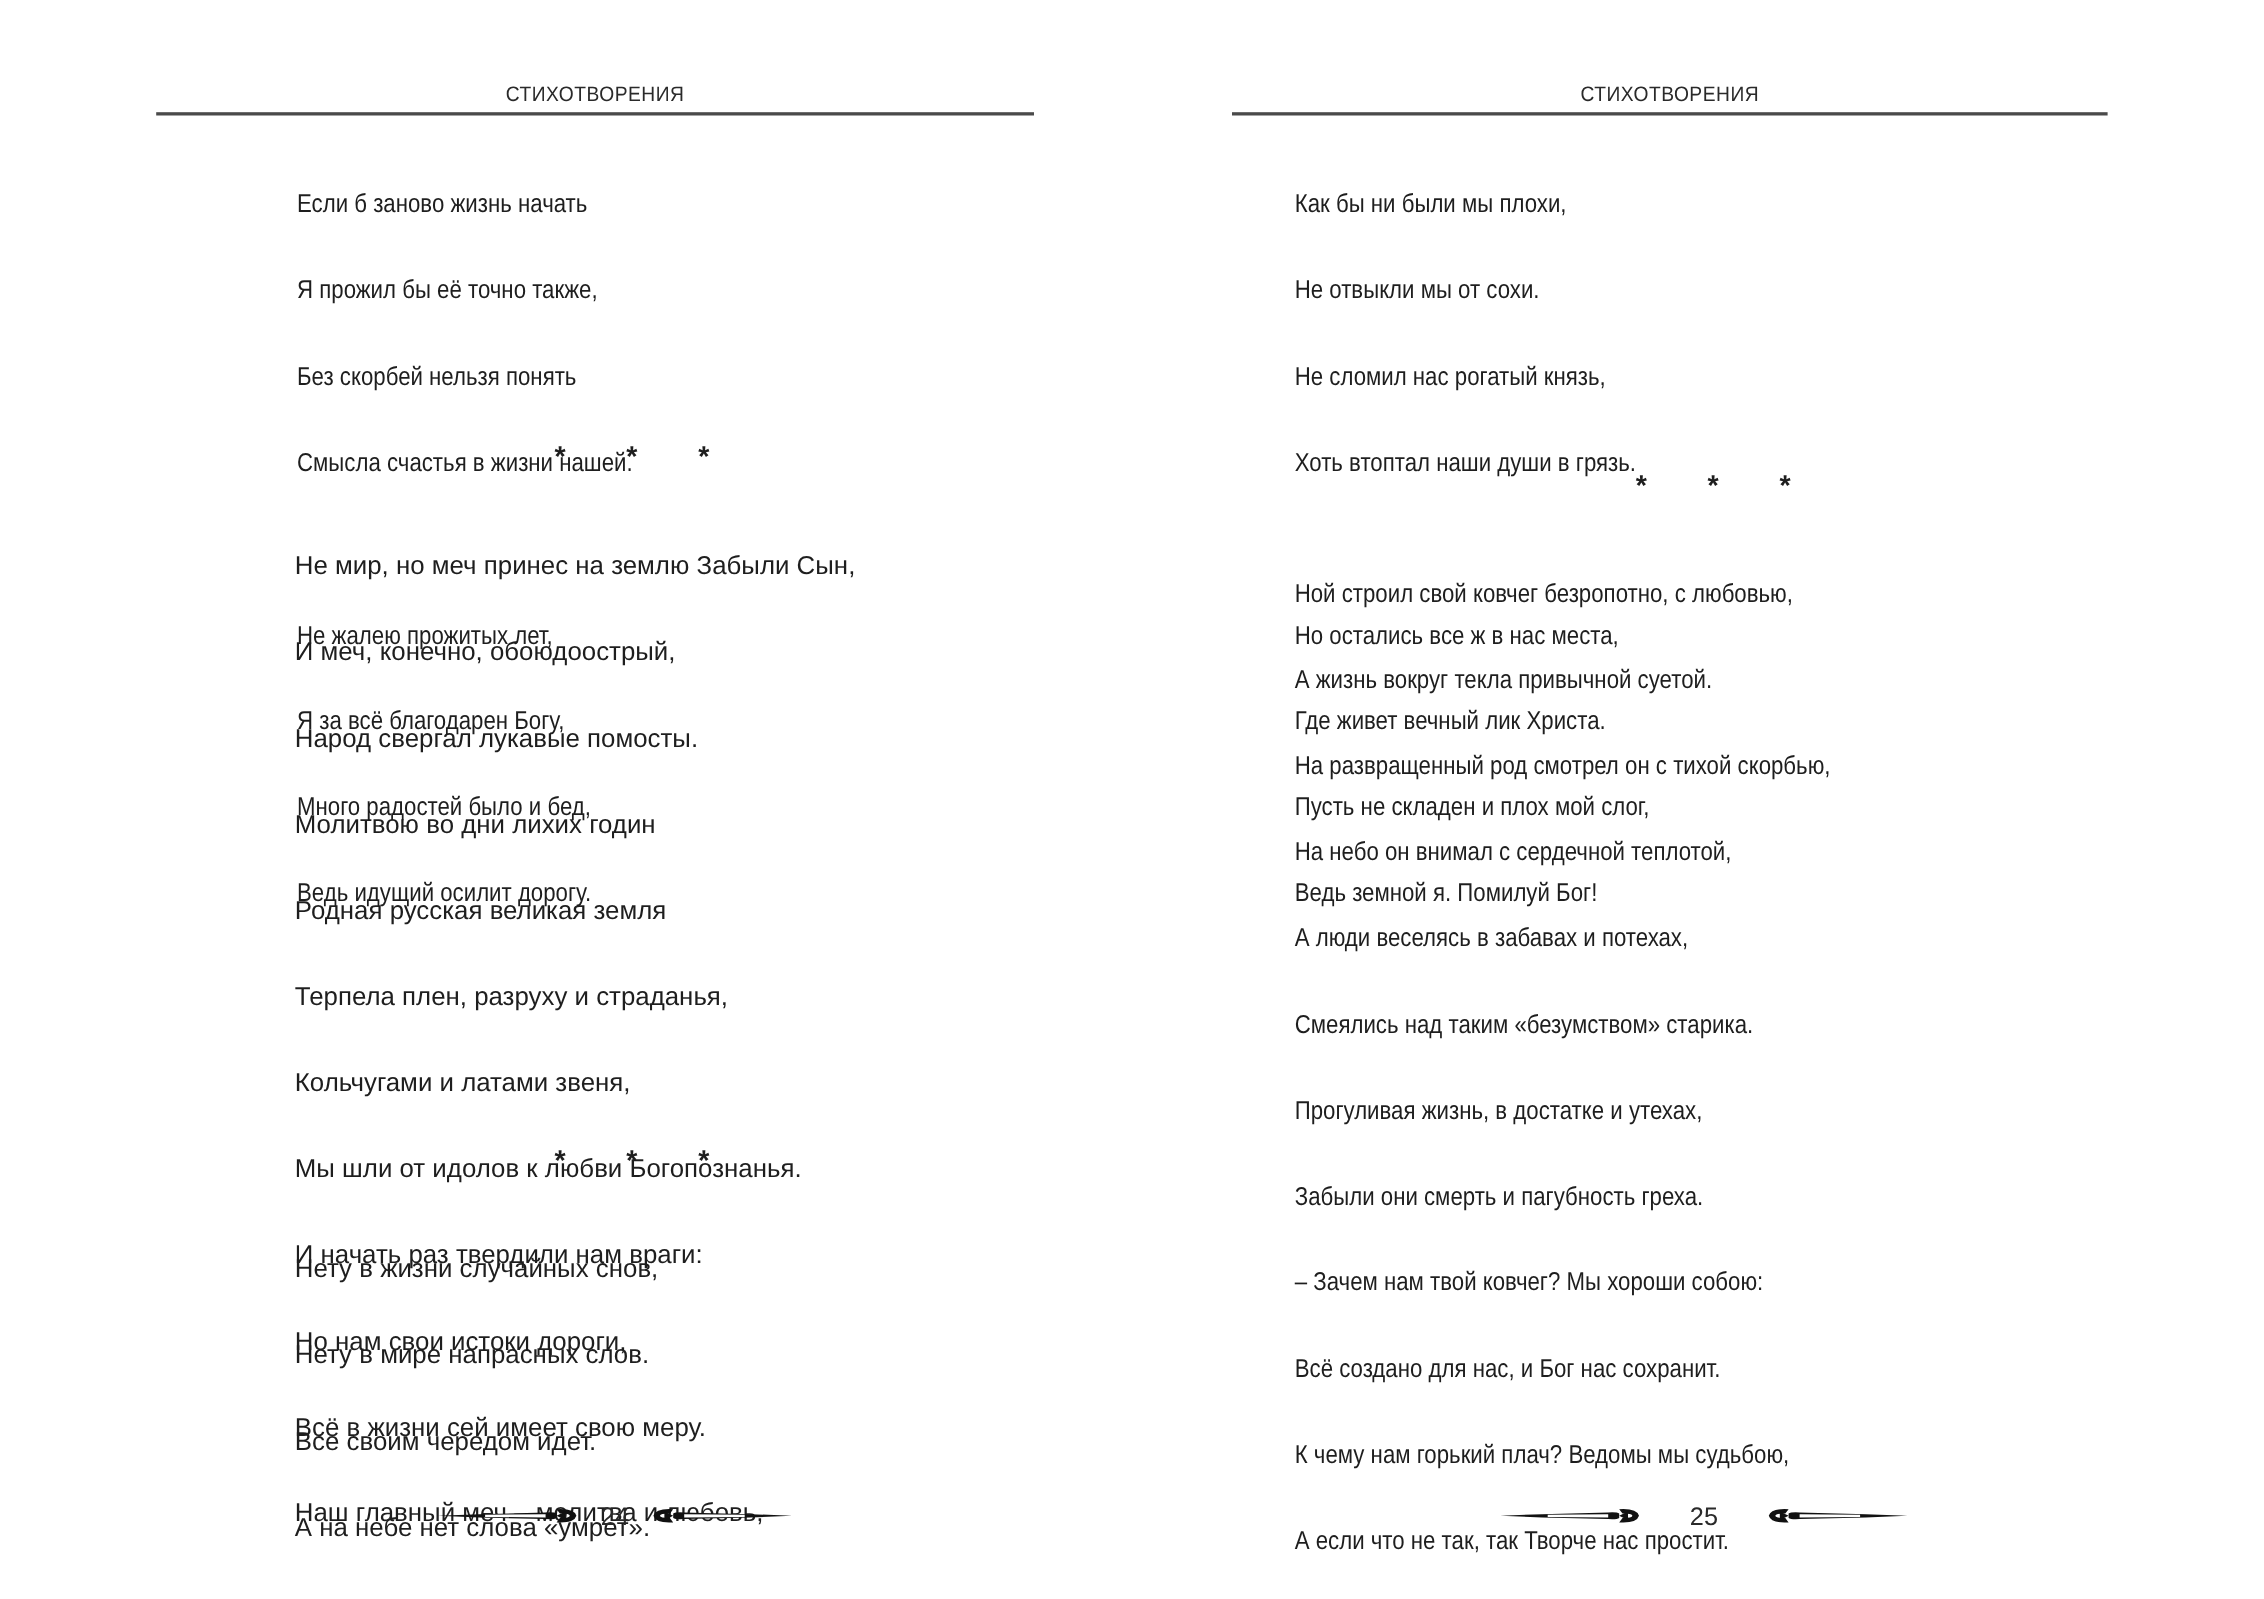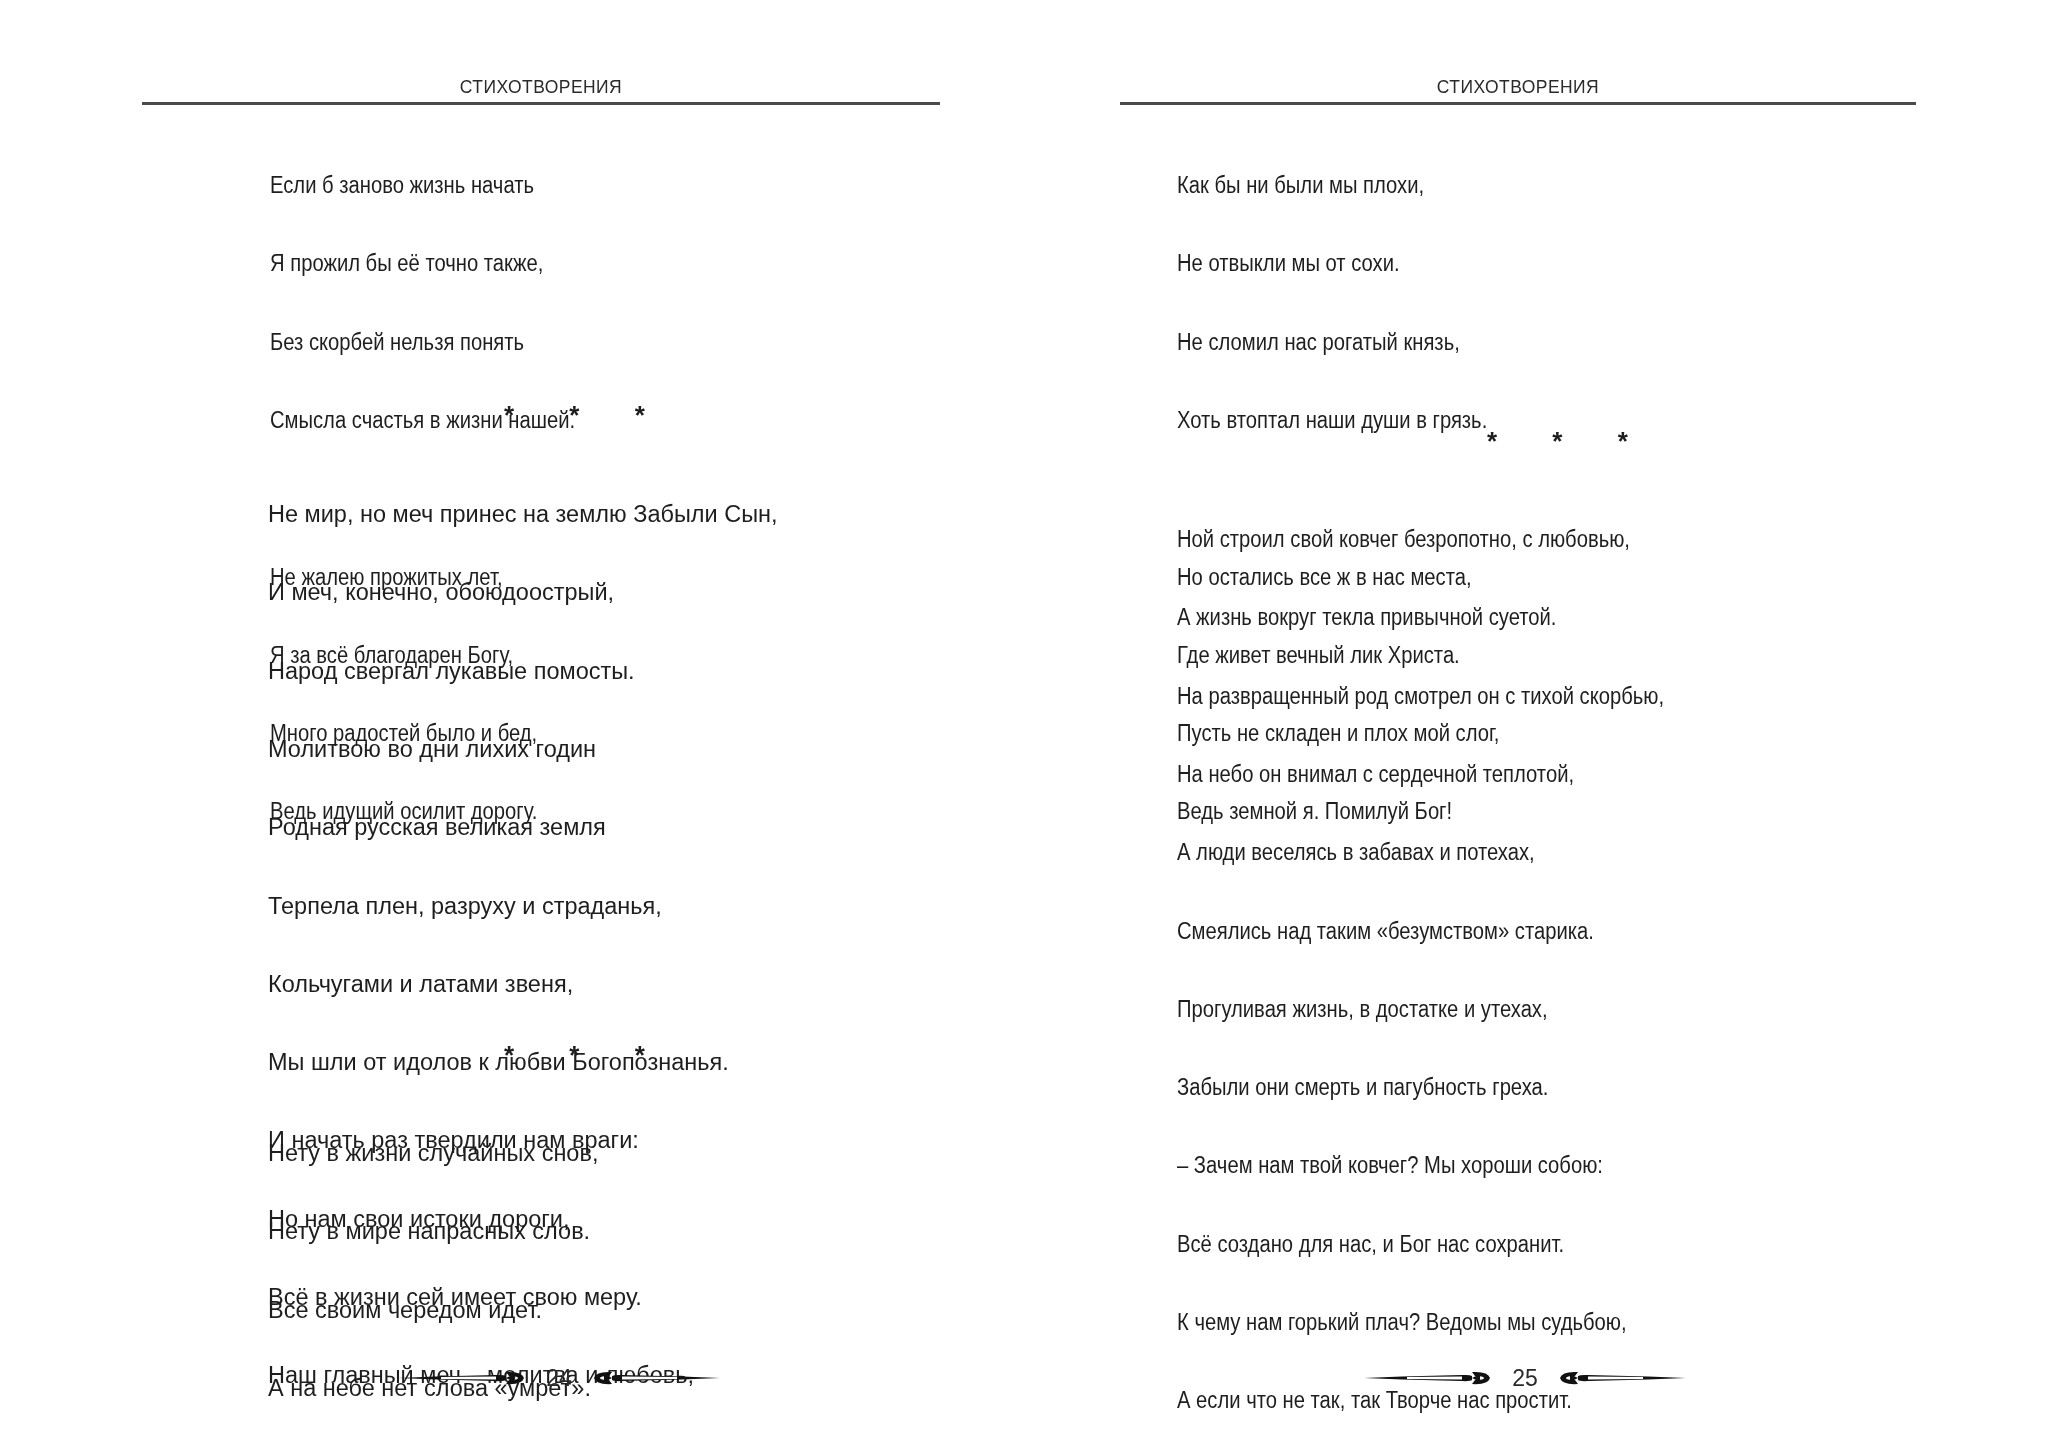--- a/index.html
+++ b/index.html
@@ -70,21 +70,21 @@
     }
 
     .footer {
       position: absolute;
       top: 1358px;
       height: 40px;
       display: flex;
       align-items: center;
     }
     .page-left .footer { left: 396px; }
-    .page-right .footer { left: 333px; }
+    .page-right .footer { left: 333px; gap: 24px; }
     .ornament {
       display: inline-block;
       width: 135px;
       height: 30px;
     }
     .page-number {
       font-size: 23px;
       color: #2a2a2a;
       margin: 0 14px;
       min-width: 28px;

